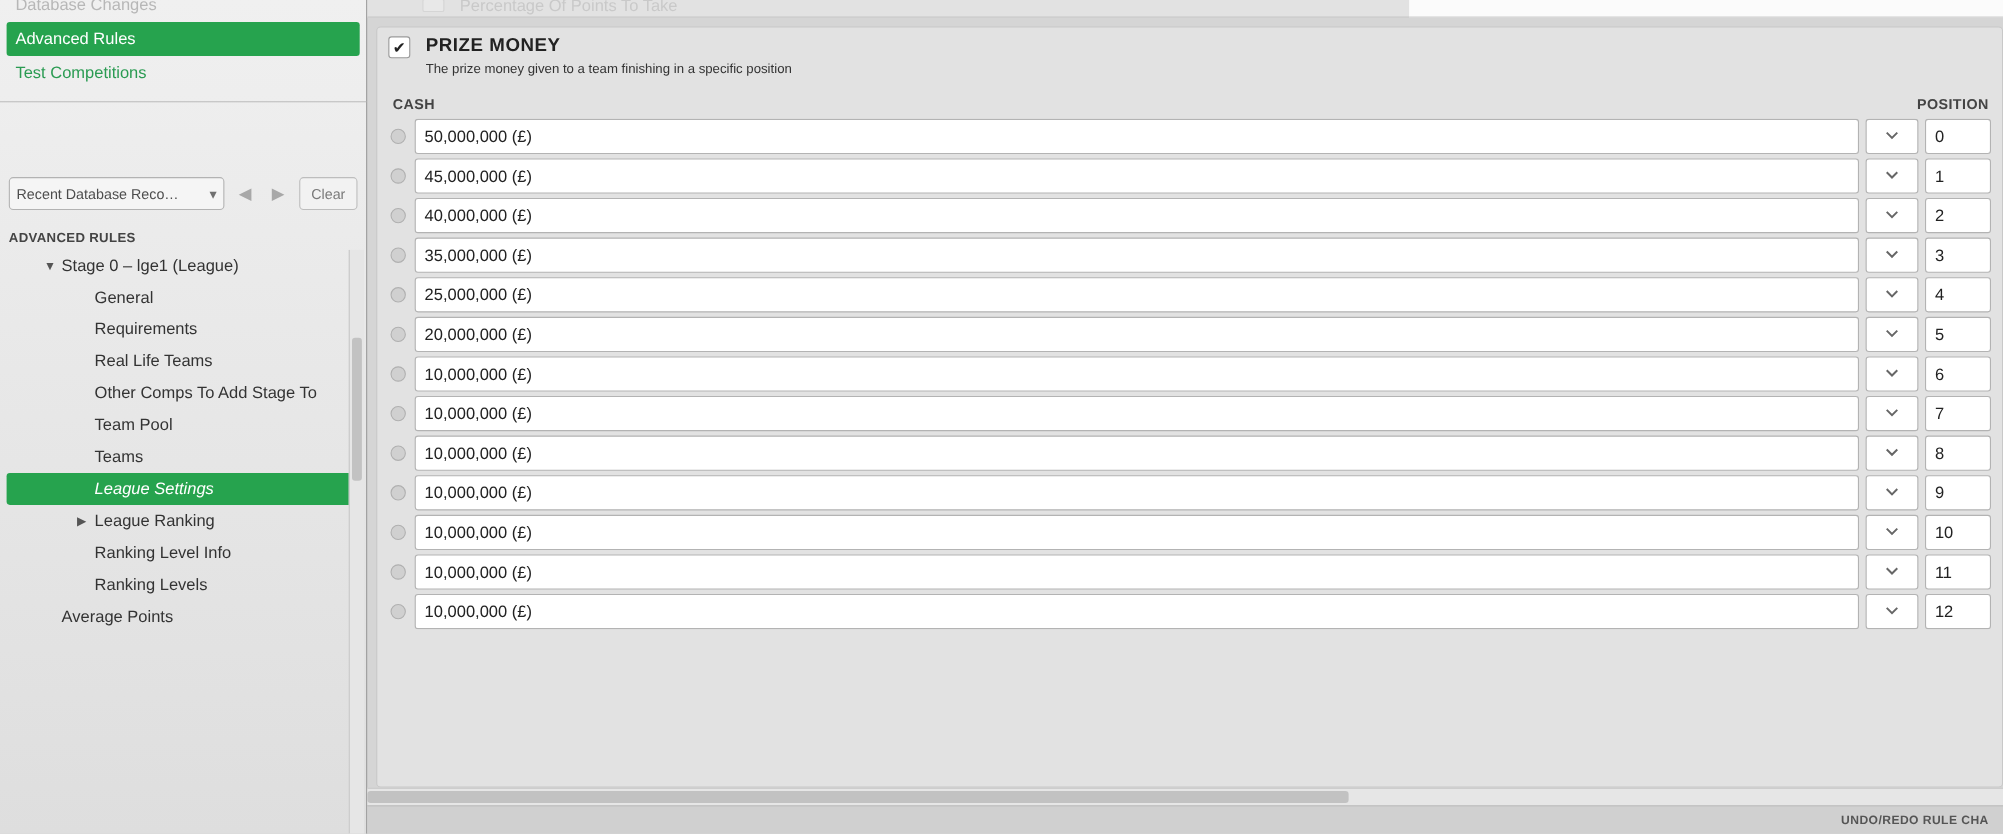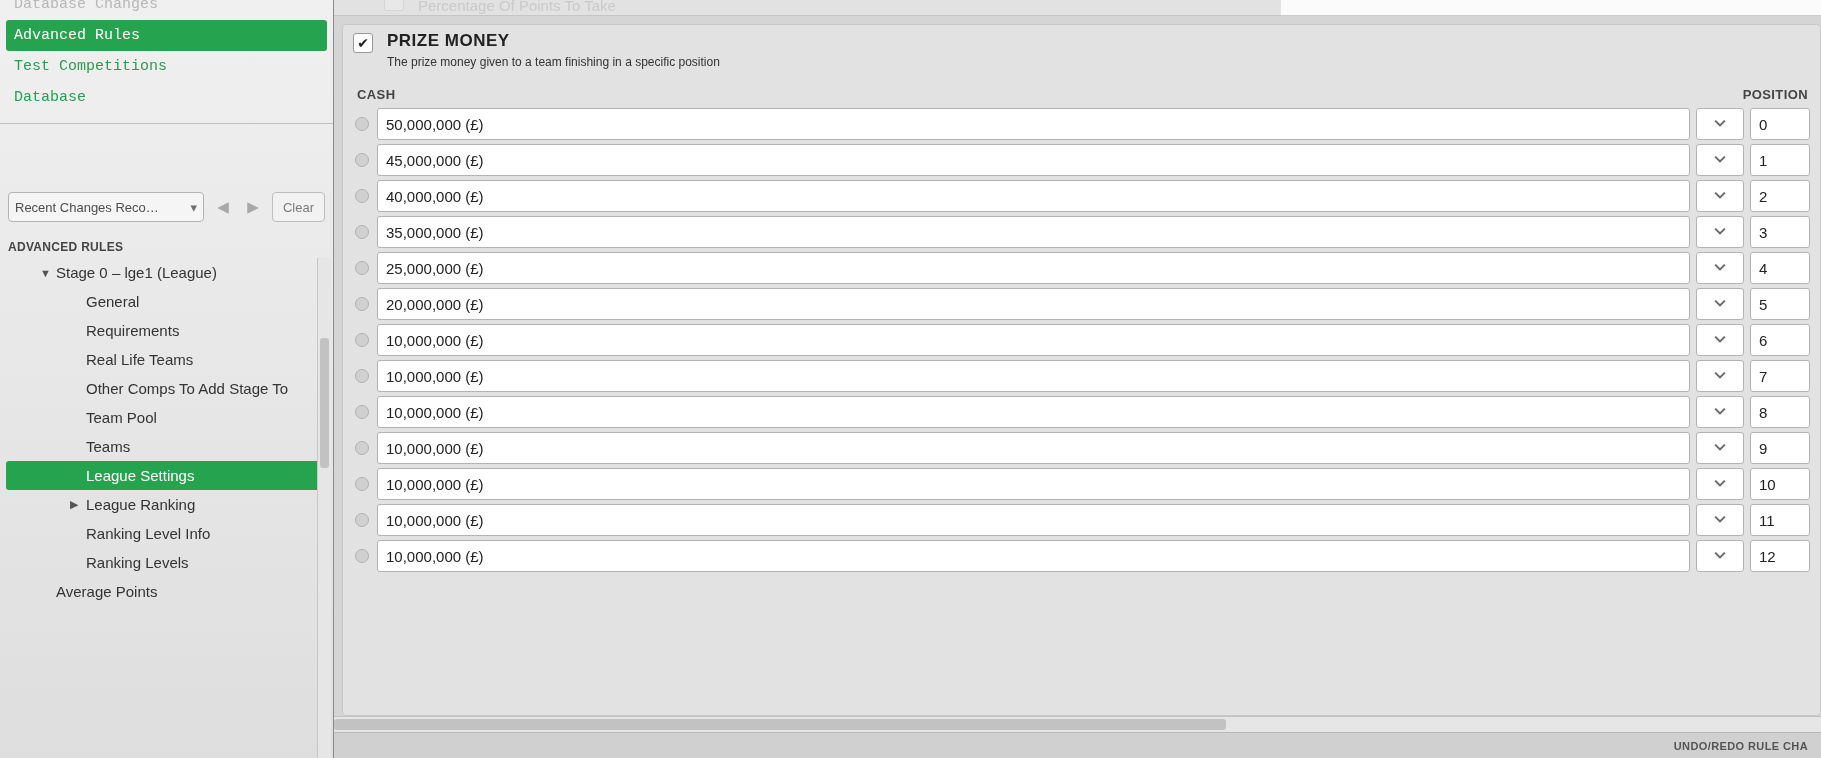--- a/index.html
+++ b/index.html
@@ -22,21 +22,20 @@
     width: 334px;
     height: 100%;
     background: linear-gradient(#f0f0f0, #dedede);
     border-right: 1px solid #8a8a8a;
     display: flex;
     flex-direction: column;
   }
   .side-top-list {
     padding: 0 6px 10px 6px;
     border-bottom: 1px solid #bfbfbf;
-    font-family: Liberation Mono, monospace;
   }
   .side-item {
     padding: 7px 8px;
     border-radius: 3px;
     color: #2a9b52;
     font-size: 15px;
     cursor: pointer;
   }
   .side-item.cut {
     color: #b7b7b7;
@@ -129,20 +128,21 @@
     border-radius: 3px;
     font-size: 15px;
     color: #333;
     cursor: pointer;
   }
   .tree-item.lvl1 { padding-left: 34px; }
   .tree-item.lvl2 { padding-left: 64px; }
   .tree-item.active {
     background: #26a34e;
     color: #fff;
+    font-style: italic;
   }
   .tree-arrow {
     width: 10px;
     display: inline-block;
     color: #555;
     font-size: 11px;
   }
   .tree-arrow.down::before { content: "▼"; }
   .tree-arrow.right::before { content: "▶"; }
   .tree-arrow.none::before { content: ""; }
@@ -342,26 +342,25 @@
 </head>
 <body>
 
 <div class="app">
 
   <div class="sidebar">
     <div class="side-top-list" id="side-top-list">
         <div class="side-item cut"><span>Database Changes</span></div>
         <div class="side-item active"><span>Advanced Rules</span></div>
         <div class="side-item"><span>Test Competitions</span></div>
-        <div class="side-item"><span>Database</span></div>
       </div>
 
     <div class="side-search-row">
       <div class="combo">
-        <span>Recent Changes Reco…</span>
+        <span>Recent Database Reco…</span>
         <span class="chev">▾</span>
       </div>
       <div class="nav-btn">◀</div>
       <div class="nav-btn">▶</div>
       <div class="clear-btn">
         <span>Clear</span>
       </div>
     </div>
 
     <div class="side-section-label">ADVANCED RULES</div>

